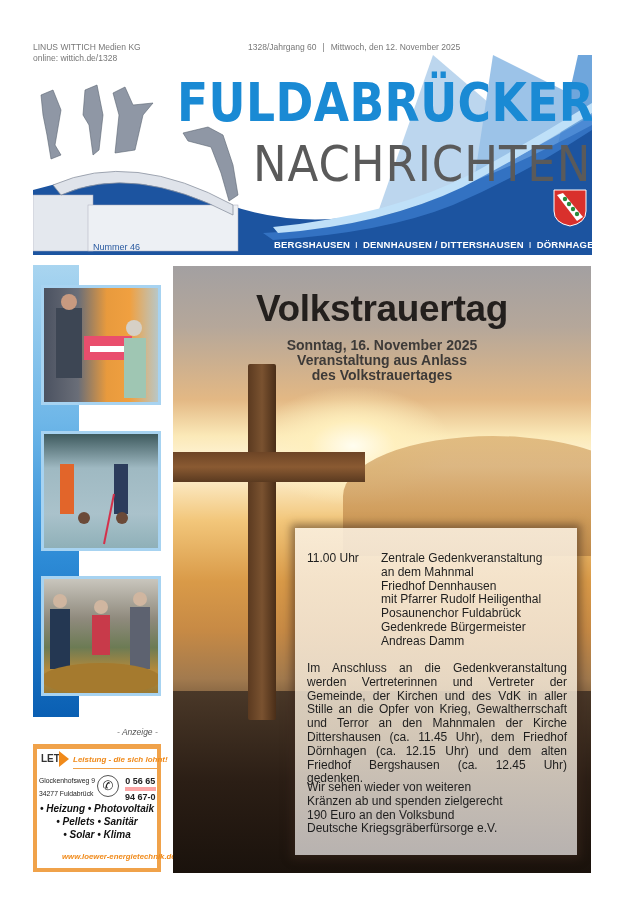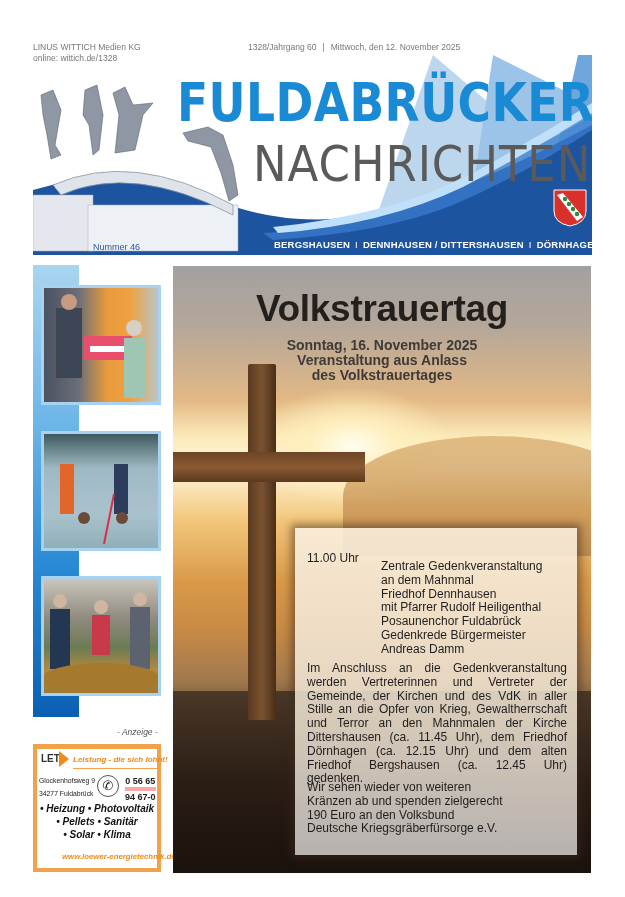--- a/index.html
+++ b/index.html
@@ -58,21 +58,21 @@
   .cross-v { position:absolute; left:75px; top:98px; width:28px; height:356px; background:linear-gradient(90deg,#5b3a20,#7a5230,#4a2e18); border-radius:2px;}
   .cross-h { position:absolute; left:0; top:186px; width:192px; height:30px; background:linear-gradient(180deg,#6d4526,#8a5a32,#5a3a20); }
   .hero-title { position:absolute; left:0; top:22px; width:418px; text-align:center; font-size:37px; font-weight:bold; color:#231f1d; letter-spacing:-0.3px; }
   .hero-sub { position:absolute; left:0; top:72px; width:418px; text-align:center; font-size:14px; font-weight:bold; line-height:15px; color:#3d3a38; }
 
   .info-box { position:absolute; left:122px; top:262px; width:282px; height:327px;
               background:linear-gradient(180deg,rgba(250,240,225,0.88) 0%,rgba(240,228,210,0.85) 60%,rgba(205,200,198,0.88) 100%);
               box-shadow:0 0 8px 4px rgba(60,40,30,0.5);padding-left:20px; }
   .info-row { position:absolute; left:12px; top:24px; font-size:12px; line-height:13.8px; color:#1e1e1e; }
   .info-row .time { position:absolute; left:0; top:0; white-space:nowrap; }
-  .info-row .lines { position:absolute; left:74px; top:0; white-space:nowrap;margin-top:8px; }
+  .info-row .lines { position:absolute; left:74px; top:0; white-space:nowrap; }
   .info-para { position:absolute; left:12px; width:260px; font-size:12px; line-height:13.8px; color:#1e1e1e; text-align:justify; }
   .p1 { top:134px; }
   .p2 { top:253px; text-align:left; }
 </style>
 </head>
 <body>
 
 <div class="meta-left">
   <div>LINUS WITTICH Medien KG</div>
   <div>online: wittich.de/1328</div>

